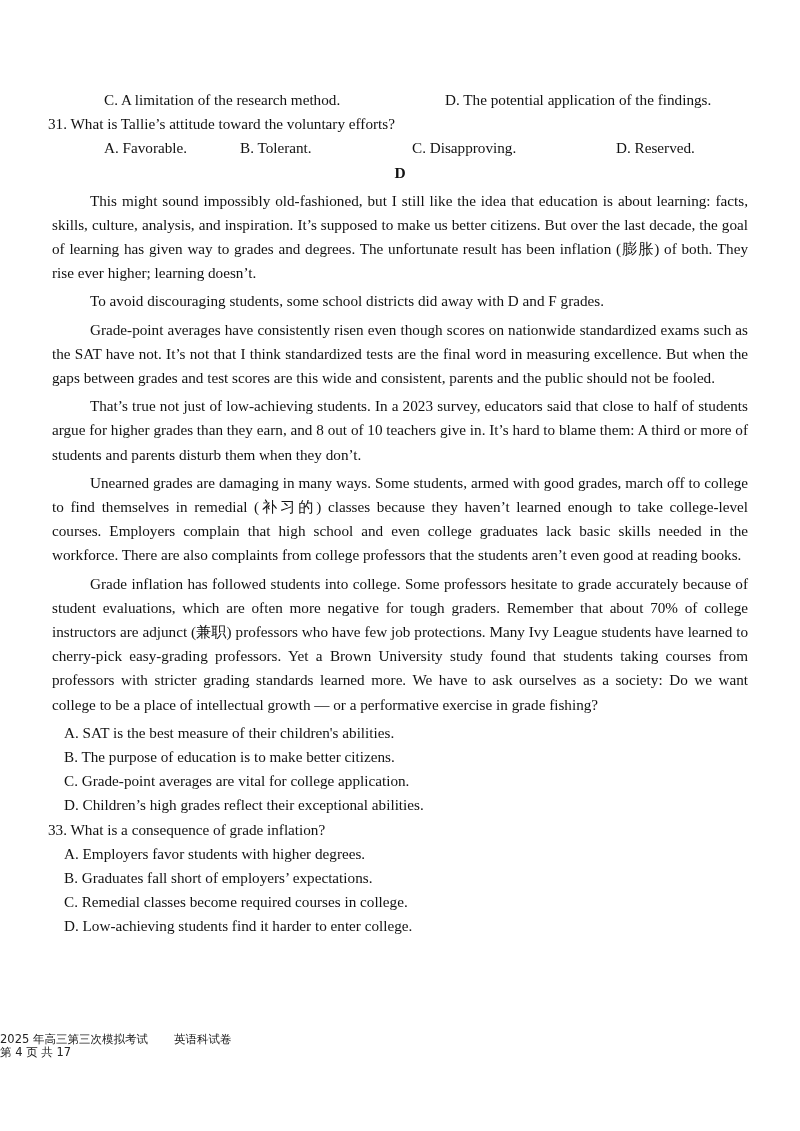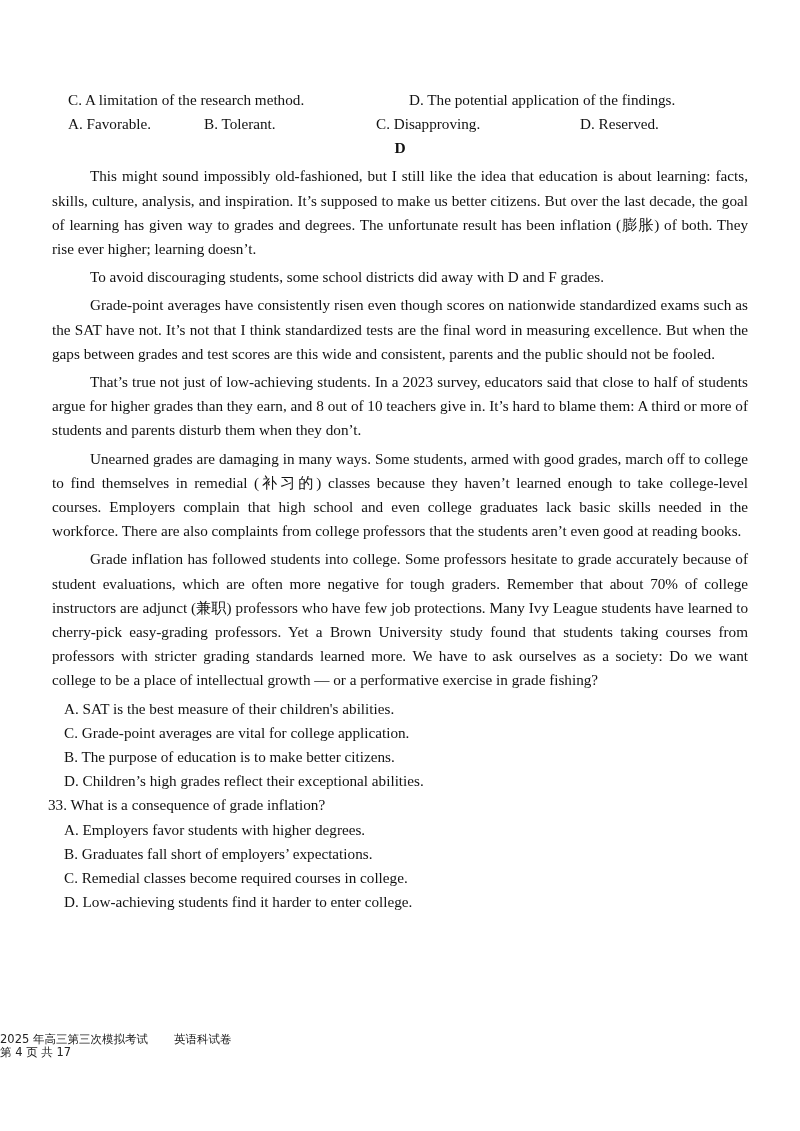--- a/index.html
+++ b/index.html
@@ -1,57 +1,58 @@
 <!DOCTYPE html>
 <html><head>
 <meta charset="utf-8">
 <style>
   html, body { margin: 0; padding: 0; background: #ffffff; }
   body { width: 800px; height: 1131px; position: relative; overflow: hidden;
          font-family: "Liberation Serif", "DejaVu Serif", serif; color: #111; }
   .page { position: absolute; left: 48px; top: 88px; width: 704px; }
   .opts-row { position: relative; height: 24.2px; font-size: 15.2px; line-height: 24.2px; }
-  .opts-row span { position: absolute; top: 0; white-space: nowrap; }
+  .opts-row span { position: absolute; top: 0; white-space: nowrap; margin-left: 36px; }
   .q { font-size: 15.2px; line-height: 24.2px; }
   .opt { font-size: 15.2px; line-height: 24.2px; padding-left: 16px; }
   .heading { text-align: center; font-weight: bold; font-size: 15.5px; line-height: 24px; }
   .para { font-size: 15.2px; line-height: 24.2px; text-align: justify; text-indent: 38px; margin: 4px; }
   .footer { position: absolute; left: 0; width: 800px; top: 1033px; 
             font-family: "DejaVu Sans", sans-serif; font-size: 11.5px; line-height: 13px; color: #222; }
   .footer .gap { display: inline-block; width: 26px; }
 </style>
 </head>
 <body>
 
 <div class="page">
 
   <div class="opts-row">
     <span style="left:20px">C. A limitation of the research method.</span>
     <span style="left:361px">D. The potential application of the findings.</span>
   </div>
 
+  <div class="q">31. What is Tallie’s attitude toward the voluntary efforts?</div>
   <div class="opts-row">
     <span style="left:20px">A. Favorable.</span>
     <span style="left:156px">B. Tolerant.</span>
     <span style="left:328px">C. Disapproving.</span>
     <span style="left:532px">D. Reserved.</span>
   </div>
 
   <div class="heading">D</div>
 
   <p class="para">This might sound impossibly old-fashioned, but I still like the idea that education is about learning: facts, skills, culture, analysis, and inspiration. It’s supposed to make us better citizens. But over the last decade, the goal of learning has given way to grades and degrees. The unfortunate result has been inflation (膨胀) of both. They rise ever higher; learning doesn’t.</p>
   <p class="para">To avoid discouraging students, some school districts did away with D and F grades.</p>
   <p class="para">Grade-point averages have consistently risen even though scores on nationwide standardized exams such as the SAT have not. It’s not that I think standardized tests are the final word in measuring excellence. But when the gaps between grades and test scores are this wide and consistent, parents and the public should not be fooled.</p>
   <p class="para">That’s true not just of low-achieving students. In a 2023 survey, educators said that close to half of students argue for higher grades than they earn, and 8 out of 10 teachers give in. It’s hard to blame them: A third or more of students and parents disturb them when they don’t.</p>
   <p class="para">Unearned grades are damaging in many ways. Some students, armed with good grades, march off to college to find themselves in remedial (补习的) classes because they haven’t learned enough to take college-level courses. Employers complain that high school and even college graduates lack basic skills needed in the workforce. There are also complaints from college professors that the students aren’t even good at reading books.</p>
   <p class="para">Grade inflation has followed students into college. Some professors hesitate to grade accurately because of student evaluations, which are often more negative for tough graders. Remember that about 70% of college instructors are adjunct (兼职) professors who have few job protections. Many Ivy League students have learned to cherry-pick easy-grading professors. Yet a Brown University study found that students taking courses from professors with stricter grading standards learned more. We have to ask ourselves as a society: Do we want college to be a place of intellectual growth — or a performative exercise in grade fishing?</p>
 
   <div class="opt">A. SAT is the best measure of their children's abilities.</div>
+  <div class="opt">B. The purpose of education is to make better citizens.</div>
   <div class="opt">C. Grade-point averages are vital for college application.</div>
-  <div class="opt">B. The purpose of education is to make better citizens.</div>
   <div class="opt">D. Children’s high grades reflect their exceptional abilities.</div>
 
   <div class="q">33. What is a consequence of grade inflation?</div>
   <div class="opt">A. Employers favor students with higher degrees.</div>
   <div class="opt">B. Graduates fall short of employers’ expectations.</div>
   <div class="opt">C. Remedial classes become required courses in college.</div>
   <div class="opt">D. Low-achieving students find it harder to enter college.</div>
 </div>
 
 <div class="footer">

